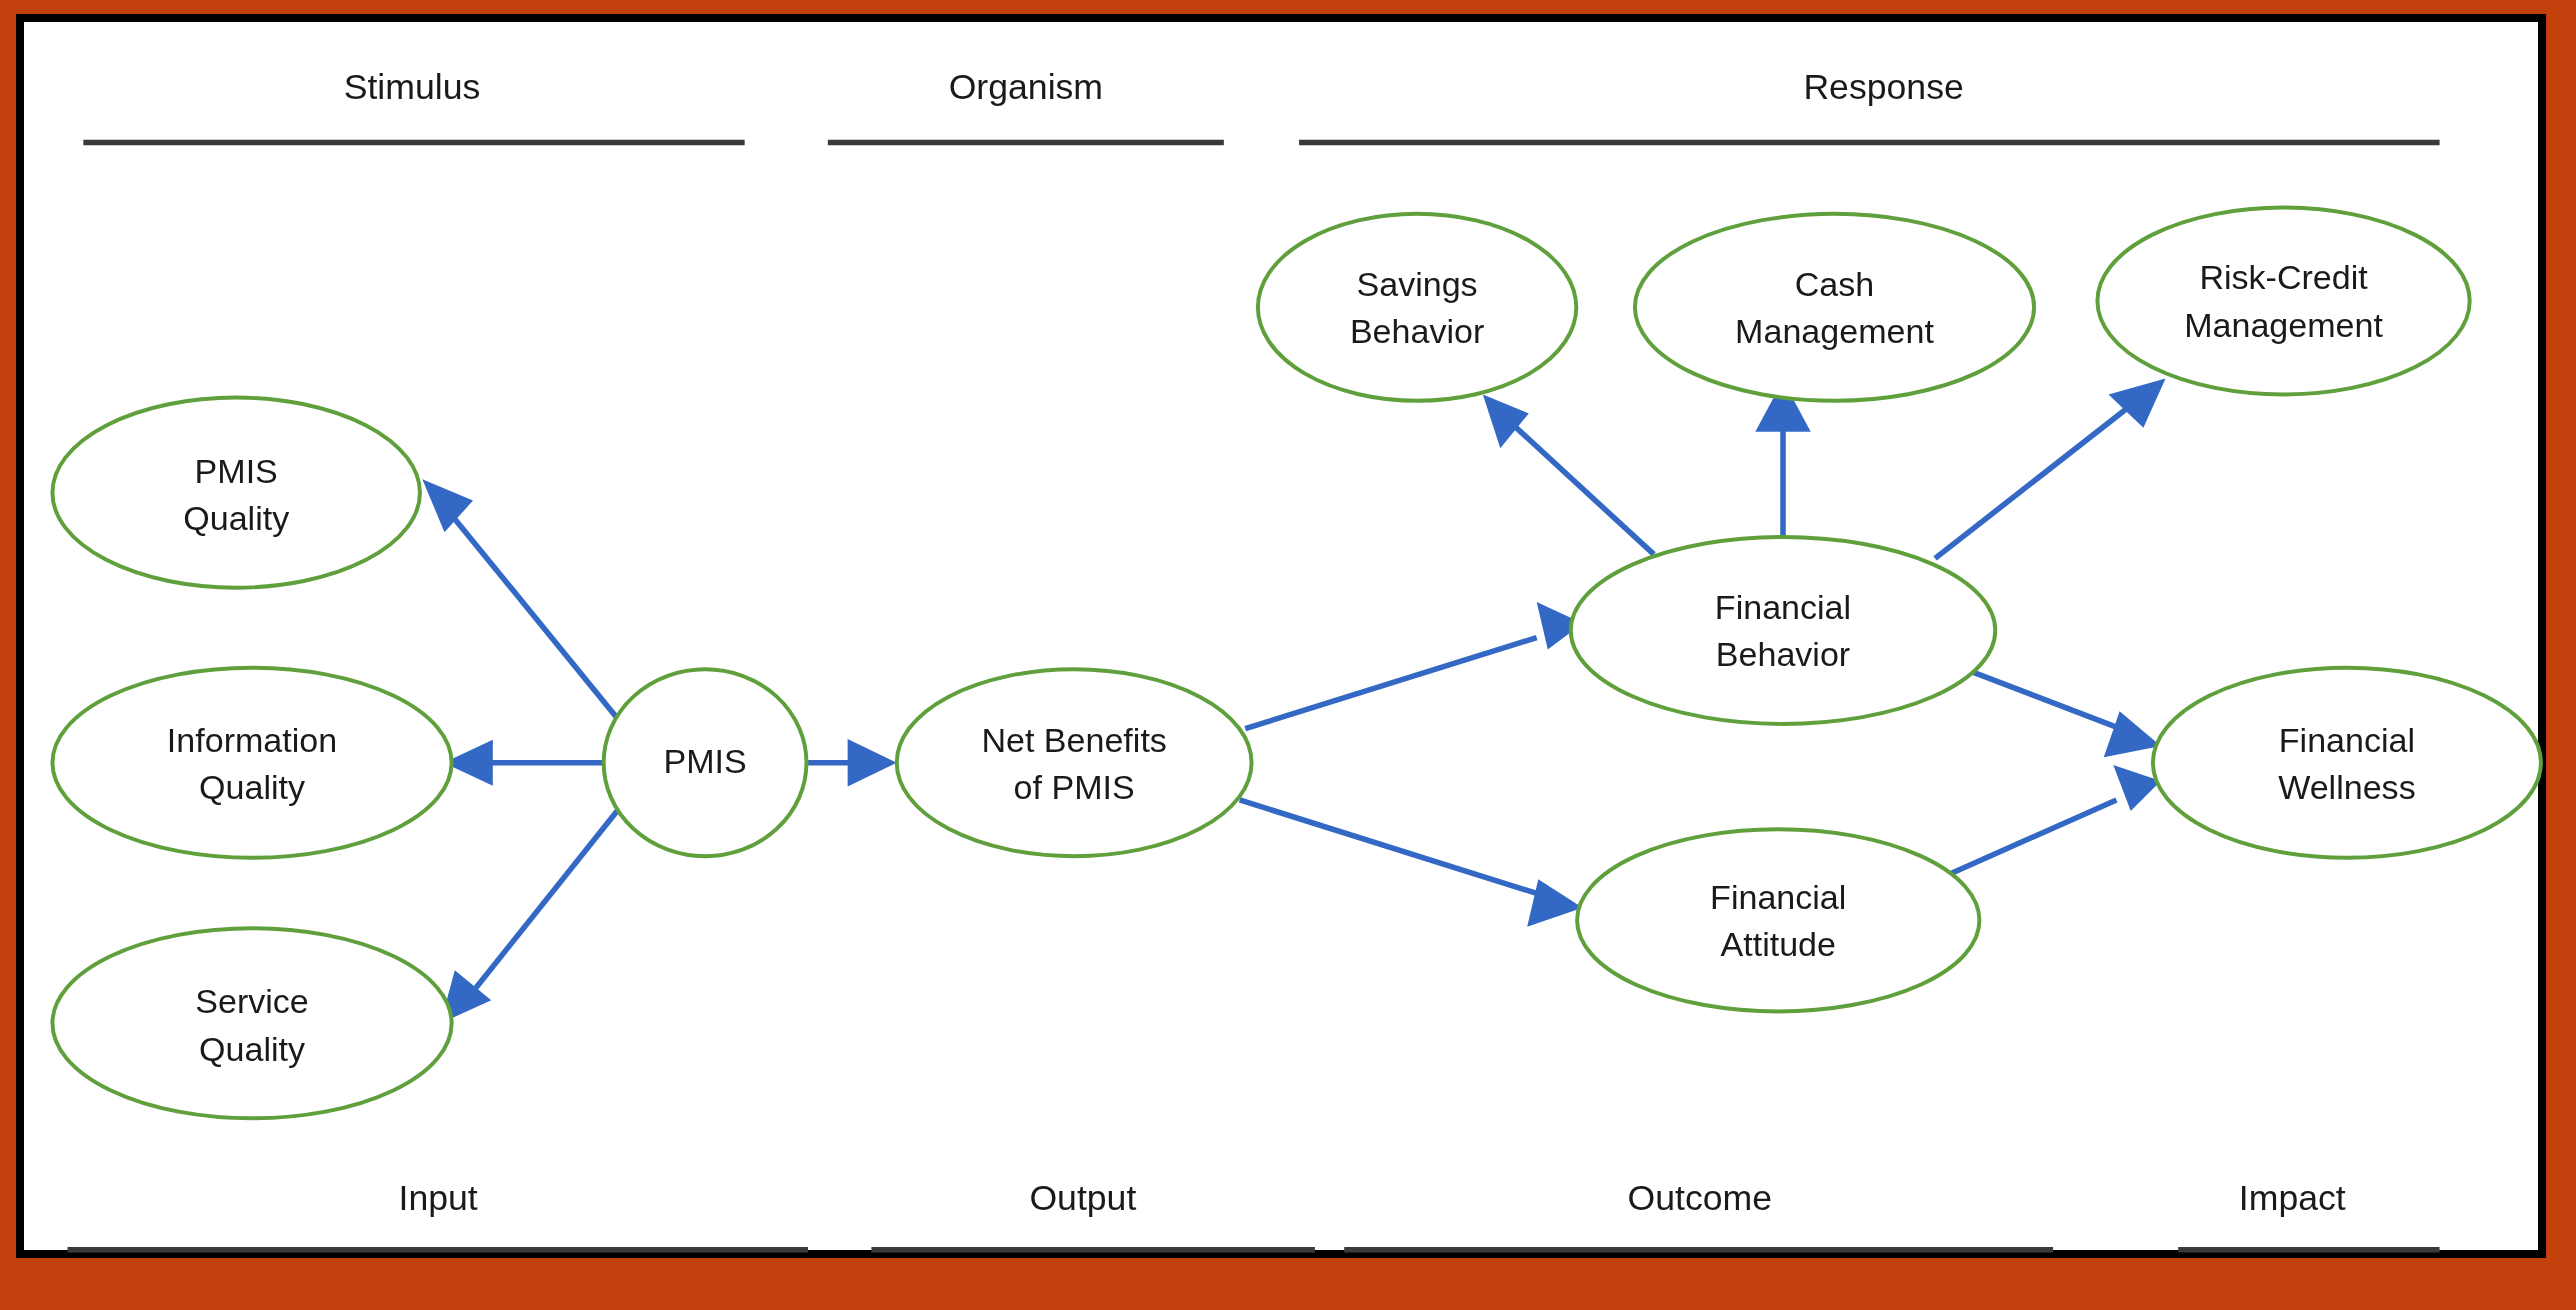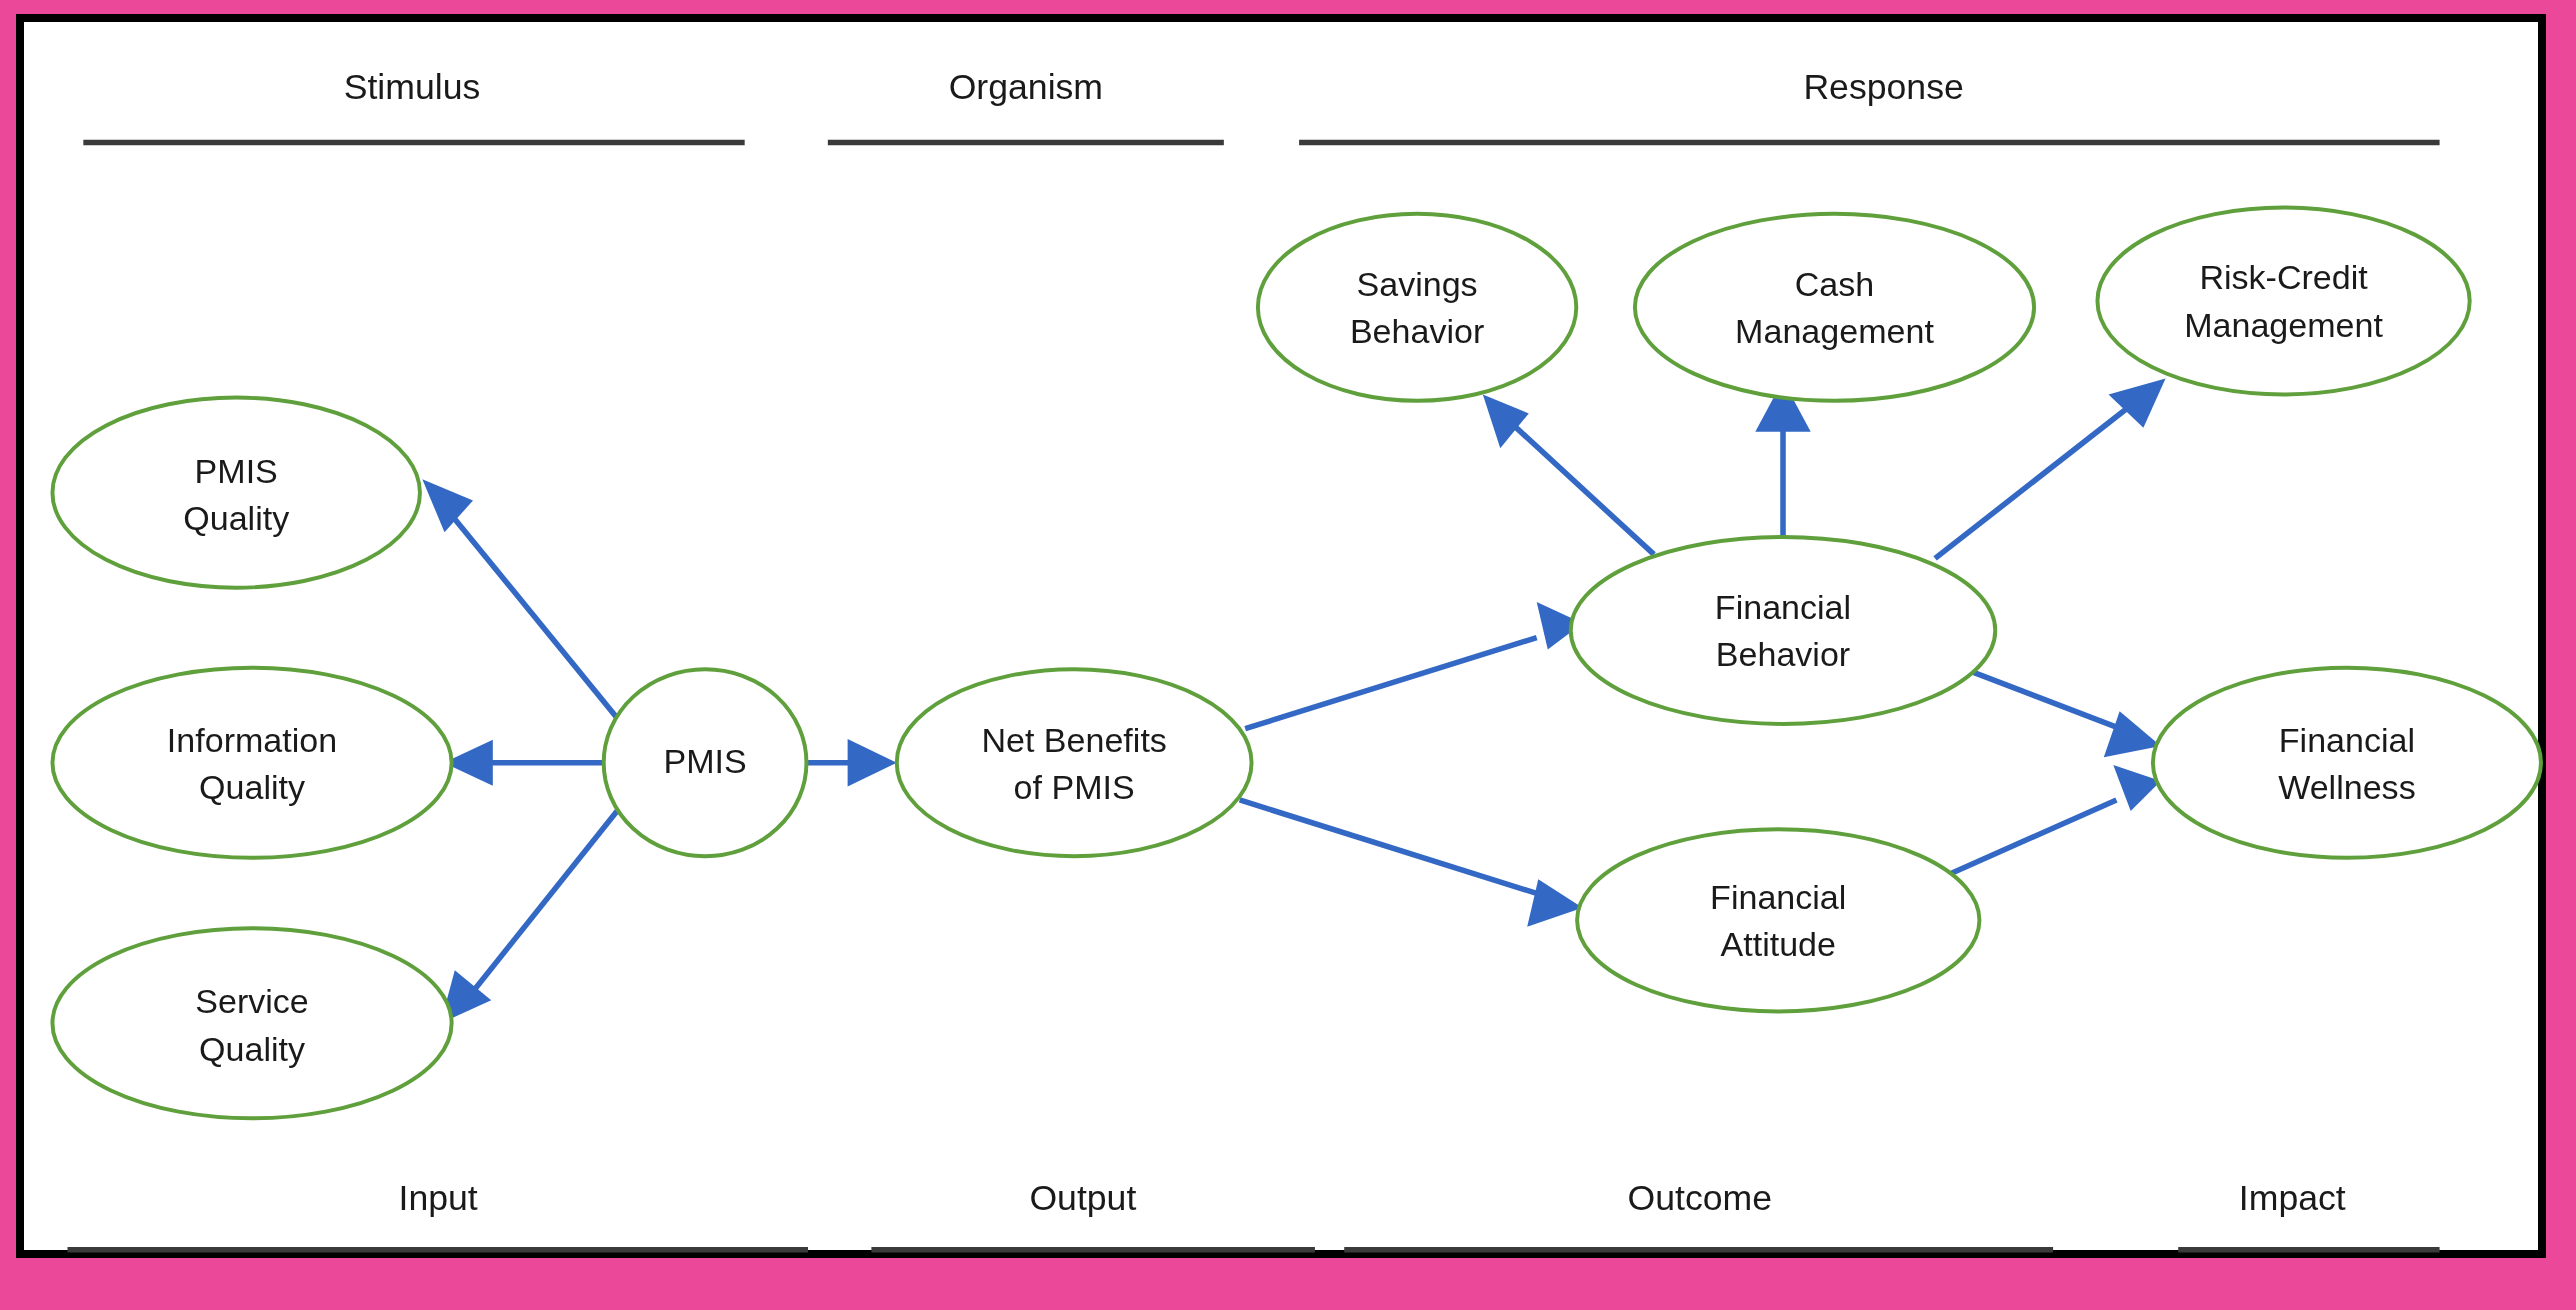--- a/index.html
+++ b/index.html
@@ -4,21 +4,21 @@
 <style>
   html, body {
     margin: 0;
     padding: 0;
     background: #ffffff;
   }
   #page {
     position: relative;
     width: 2576px;
     height: 1310px;
-    background: #ec4899;
+    background: #c2410c;
     font-family: "Liberation Sans", sans-serif;
     overflow: hidden;
   }
   #outer-border {
     position: absolute;
     left: 16px;
     top: 14.3px;
     width: 2530px;
     height: 1244px;
     border: 8.7px solid #000000;

